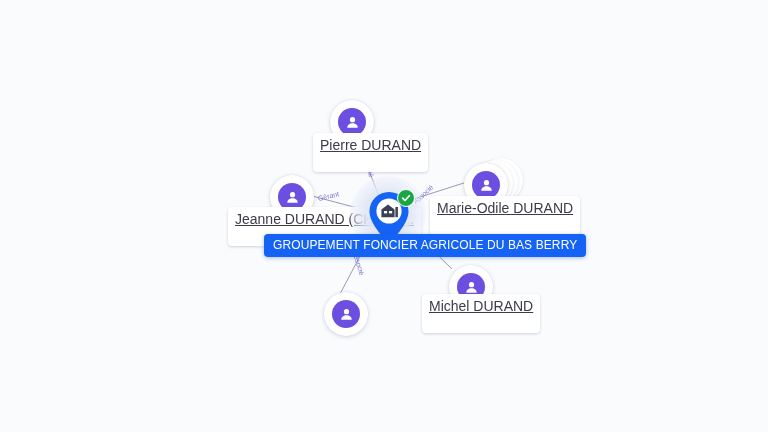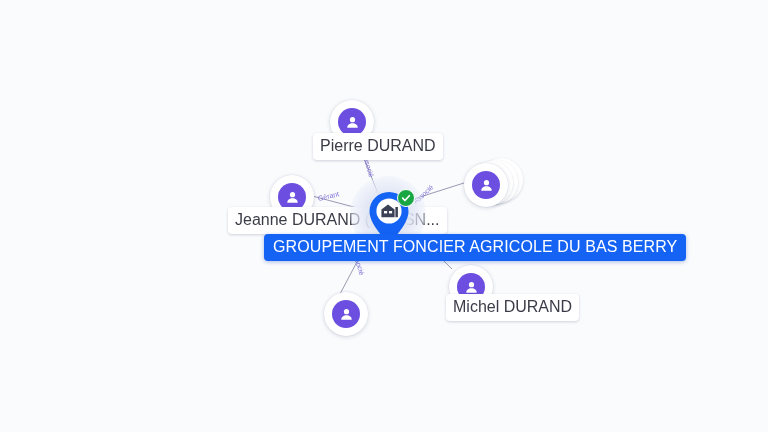--- a/index.html
+++ b/index.html
@@ -63,27 +63,28 @@
     background: #ffffff;
     box-shadow: 0 1px 3px rgba(40,50,90,0.16);
     z-index: 5;
   }
 
   
   .person-label {
     position: absolute;
     background: #ffffff;
     color: #3c3c48;
-    font-size: 16px;
+    font-size: 14px;
     line-height: 1;
-    padding: 5px 7px 6px 7px;
+    padding: 5px 7px 20px 7px;
     border-radius: 4px;
     white-space: nowrap;
     box-shadow: 0 1px 3px rgba(40,50,90,0.20);
     z-index: 9;
+    text-decoration: underline;
   }
 
   
   #company-node {
     position: absolute;
     z-index: 10;
   }
   .company-halo {
     position: absolute;
     left: -16px;
@@ -113,21 +114,21 @@
     align-items: center;
     justify-content: center;
   }
   .verified-badge svg { display: block; }
 
   
   #company-label {
     position: absolute;
     background: #1463f5;
     color: #ffffff;
-    font-size: 16px;
+    font-size: 12px;
     letter-spacing: 0.1px;
     line-height: 1;
     padding: 5px 9px 6px 9px;
     border-radius: 4px;
     white-space: nowrap;
     box-shadow: 0 1px 4px rgba(20,70,180,0.35);
     z-index: 12;
   }
 
   
@@ -184,30 +185,31 @@
   <div class="stack-card" style="left:474px; top:160px;"></div>
   <div class="stack-card" style="left:469px; top:161px;"></div>
   <div class="person-node" style="left:464px; top:163px;">
     <div class="person-avatar">
       <svg width="17" height="17" viewBox="0 0 24 24" fill="#ffffff">
         <circle cx="12" cy="8" r="3.7"></circle>
         <path d="M4.6 19.4c0-4 3.3-6.2 7.4-6.2s7.4 2.2 7.4 6.2z"></path>
       </svg>
     </div>
   </div>
+  <div class="person-label" style="left:430px; top:196px;">Marie-Odile DURAND</div>
 
   <div class="person-node" style="left:449px; top:265px;">
     <div class="person-avatar">
       <svg width="17" height="17" viewBox="0 0 24 24" fill="#ffffff">
         <circle cx="12" cy="8" r="3.7"></circle>
         <path d="M4.6 19.4c0-4 3.3-6.2 7.4-6.2s7.4 2.2 7.4 6.2z"></path>
       </svg>
     </div>
   </div>
-  <div class="person-label" style="left:446px; top:294px;">Michel DURAND</div>
+  <div class="person-label" style="left:422px; top:294px;">Michel DURAND</div>
 
   <div class="person-node" style="left:324px; top:292px;">
     <div class="person-avatar">
       <svg width="17" height="17" viewBox="0 0 24 24" fill="#ffffff">
         <circle cx="12" cy="8" r="3.7"></circle>
         <path d="M4.6 19.4c0-4 3.3-6.2 7.4-6.2s7.4 2.2 7.4 6.2z"></path>
       </svg>
     </div>
   </div>
 

